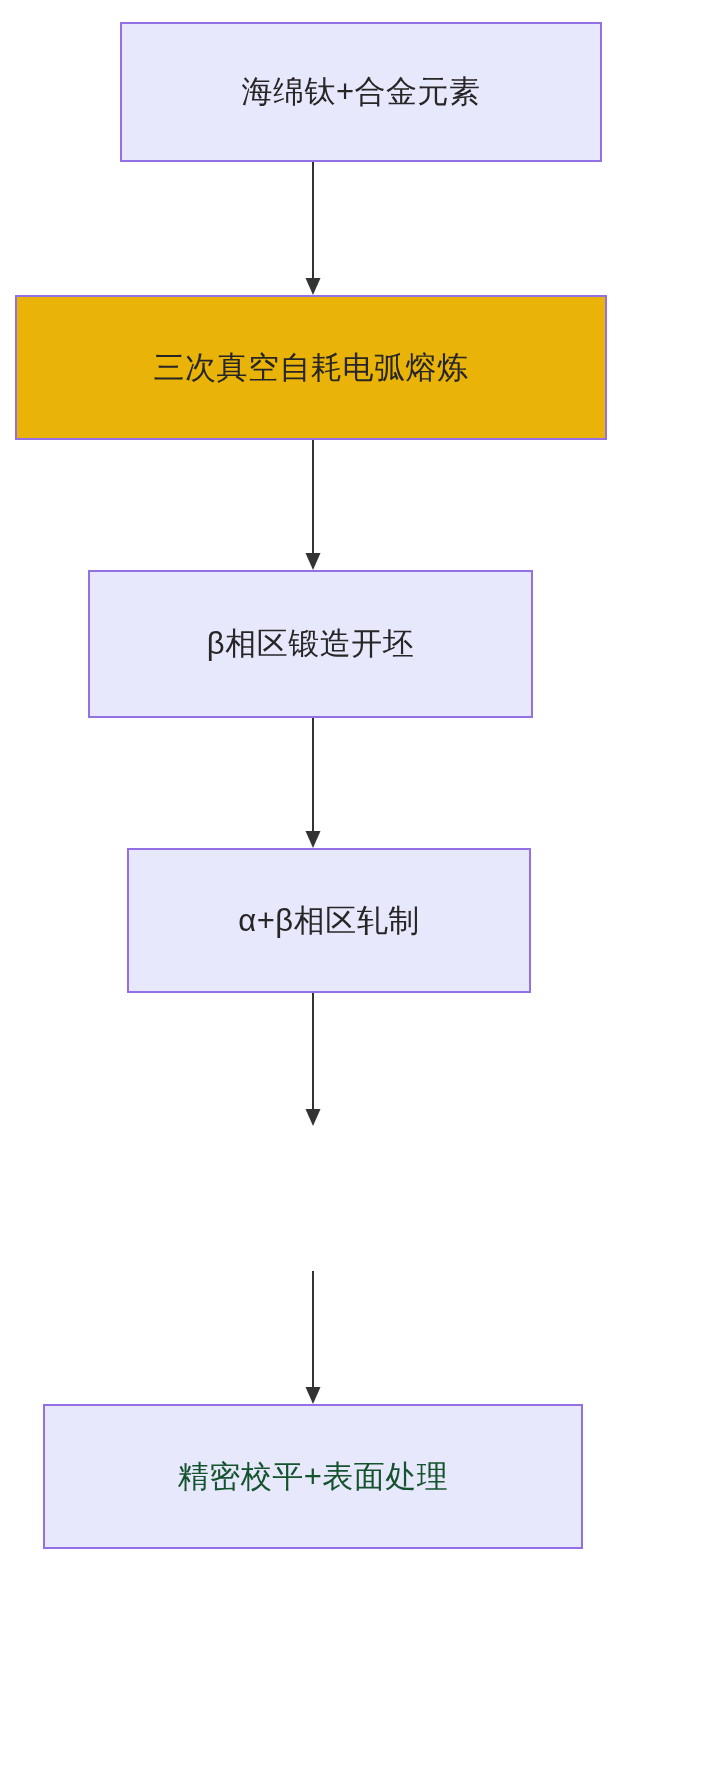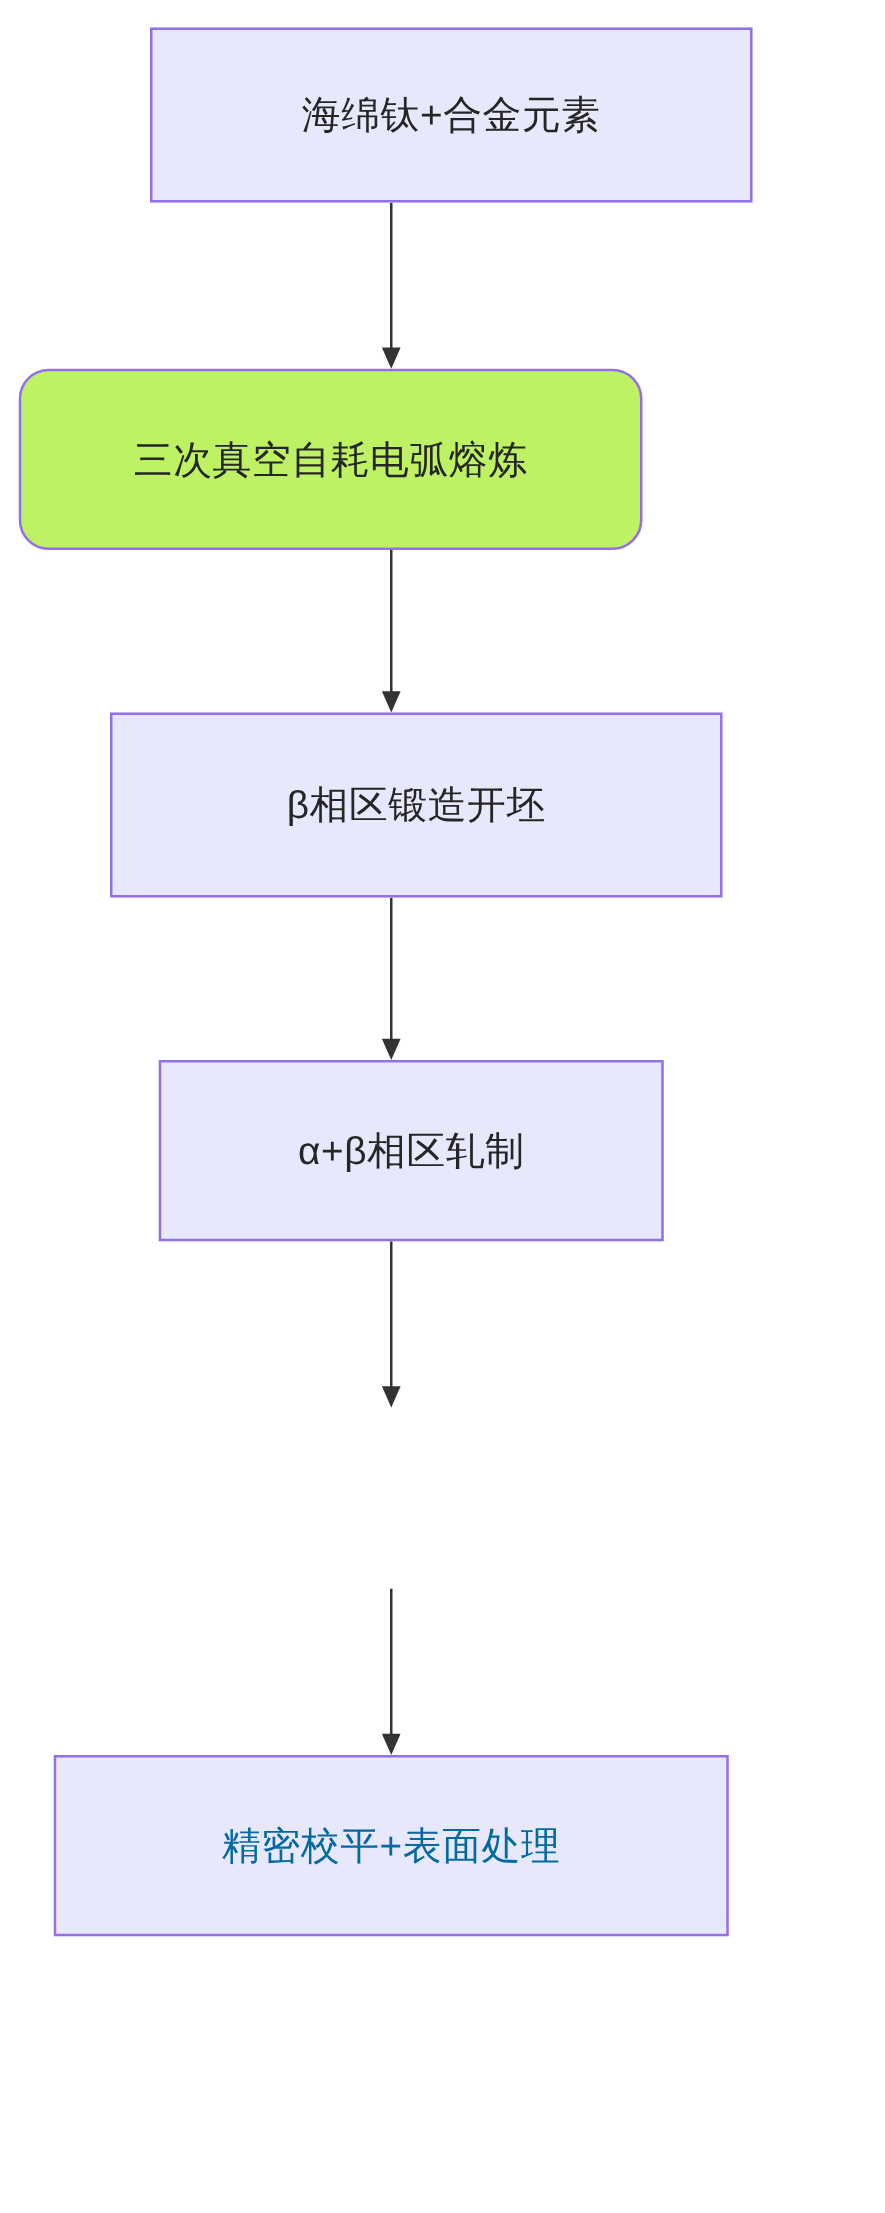--- a/index.html
+++ b/index.html
@@ -69,25 +69,25 @@
         <line x1="313" y1="993" x2="313" y2="1110" class="edge-line" stroke="#333333"></line>
         <polygon points="305.5,1109 320.5,1109 313,1126" class="edge-head" fill="#333333"></polygon>
         <line x1="313" y1="1271" x2="313" y2="1388" class="edge-line" stroke="#333333"></line>
         <polygon points="305.5,1387 320.5,1387 313,1404" class="edge-head" fill="#333333"></polygon>
       </g>
   </svg>
 
   <div class="node" style="left: 72px; top: 22px; width: 482px; height: 140px; background: rgb(232, 232, 253); border-color: rgb(147, 112, 230); margin-left: 48px;">
     <span class="node-label" style="color: rgb(38, 38, 38);">海绵钛+合金元素</span>
   </div>
-  <div class="node" style="left: 15px; top: 295px; width: 499px; height: 145px; background: #bef264; border-color: rgb(147, 112, 230); border-radius: 24px;">
+  <div class="node" style="left: 15px; top: 295px; width: 592px; height: 145px; background: #eab308; border-color: rgb(147, 112, 230);">
     <span class="node-label" style="color: rgb(38, 38, 38);">三次真空自耗电弧熔炼</span>
   </div>
-  <div class="node" style="left: 88px; top: 570px; width: 490px; height: 148px; background: rgb(232, 232, 253); border-color: rgb(147, 112, 230);">
+  <div class="node" style="left: 88px; top: 570px; width: 445px; height: 148px; background: rgb(232, 232, 253); border-color: rgb(147, 112, 230);">
     <span class="node-label" style="color: rgb(38, 38, 38);">β相区锻造开坯</span>
   </div>
   <div class="node" style="left: 111px; top: 848px; width: 404px; height: 145px; background: rgb(232, 232, 253); border-color: rgb(147, 112, 230); margin-left: 16px;">
     <span class="node-label" style="color: rgb(38, 38, 38);">α+β相区轧制</span>
   </div>
   <div class="node" style="left: 43px; top: 1404px; width: 540px; height: 145px; background: rgb(232, 232, 253); border-color: rgb(147, 112, 230);">
-    <span class="node-label" style="color: #0369a1;">精密校平+表面处理</span>
+    <span class="node-label" style="color: #14532d;">精密校平+表面处理</span>
   </div>
 </div>
 
 </body></html>

